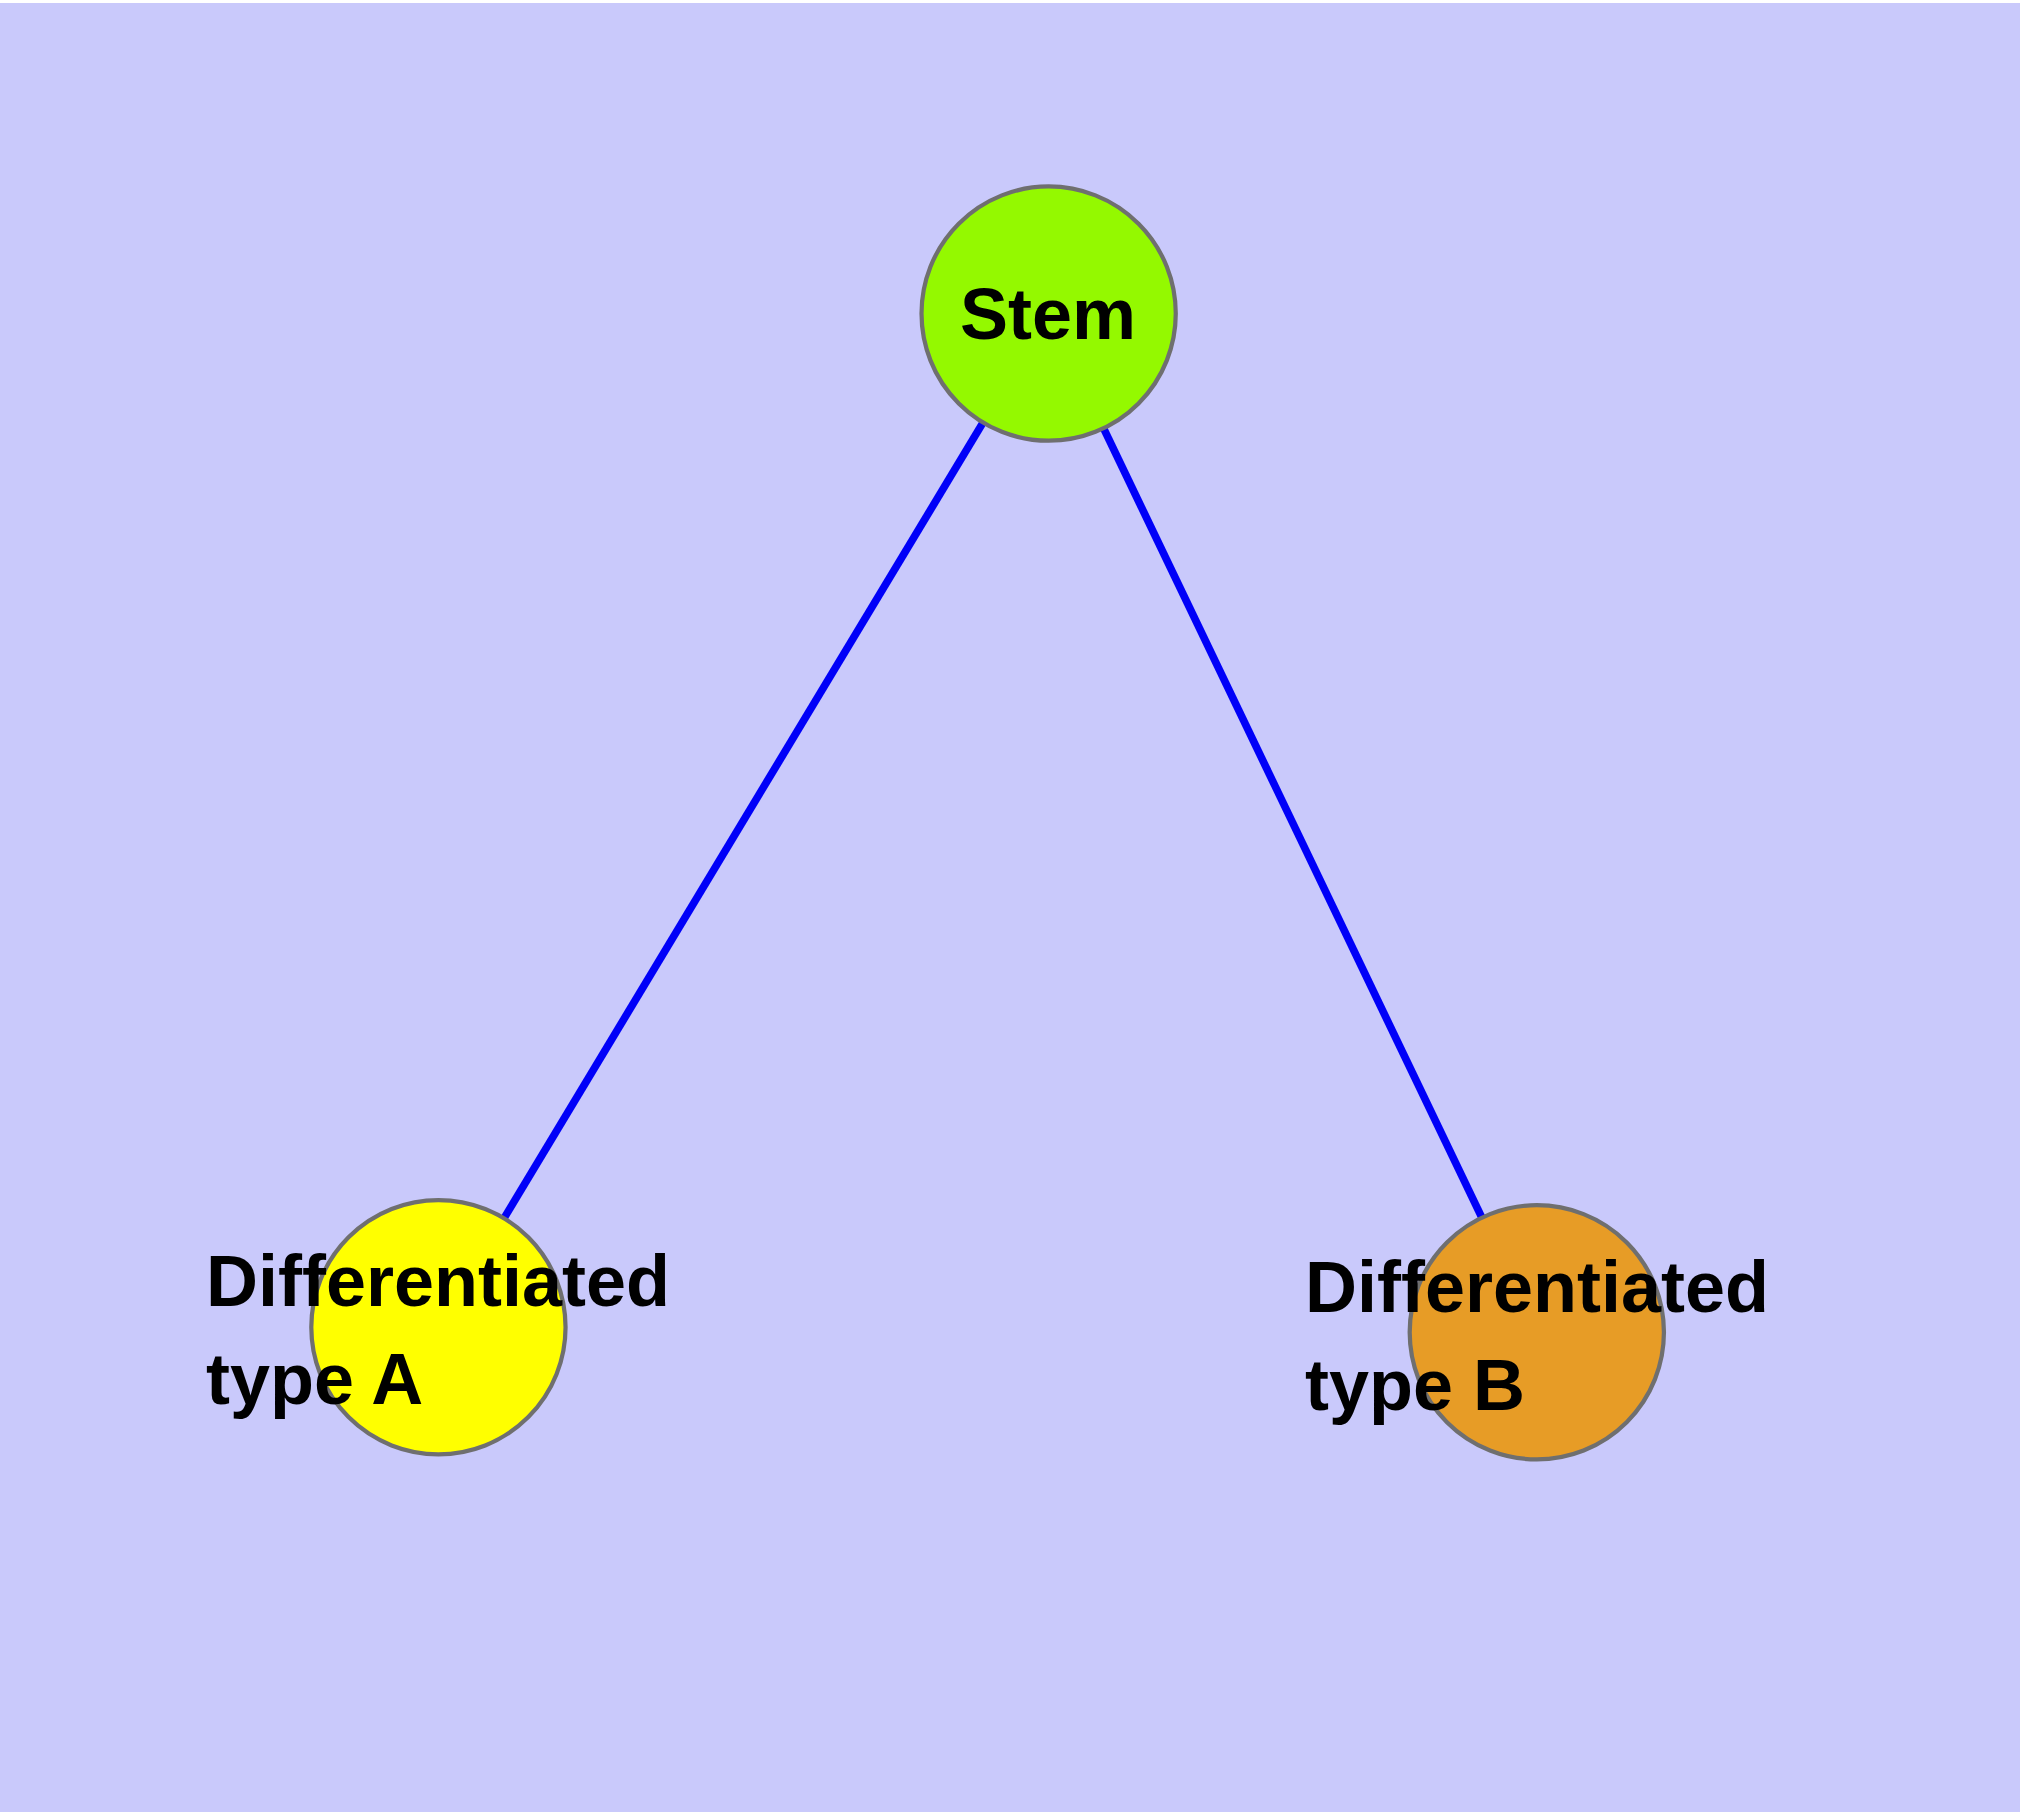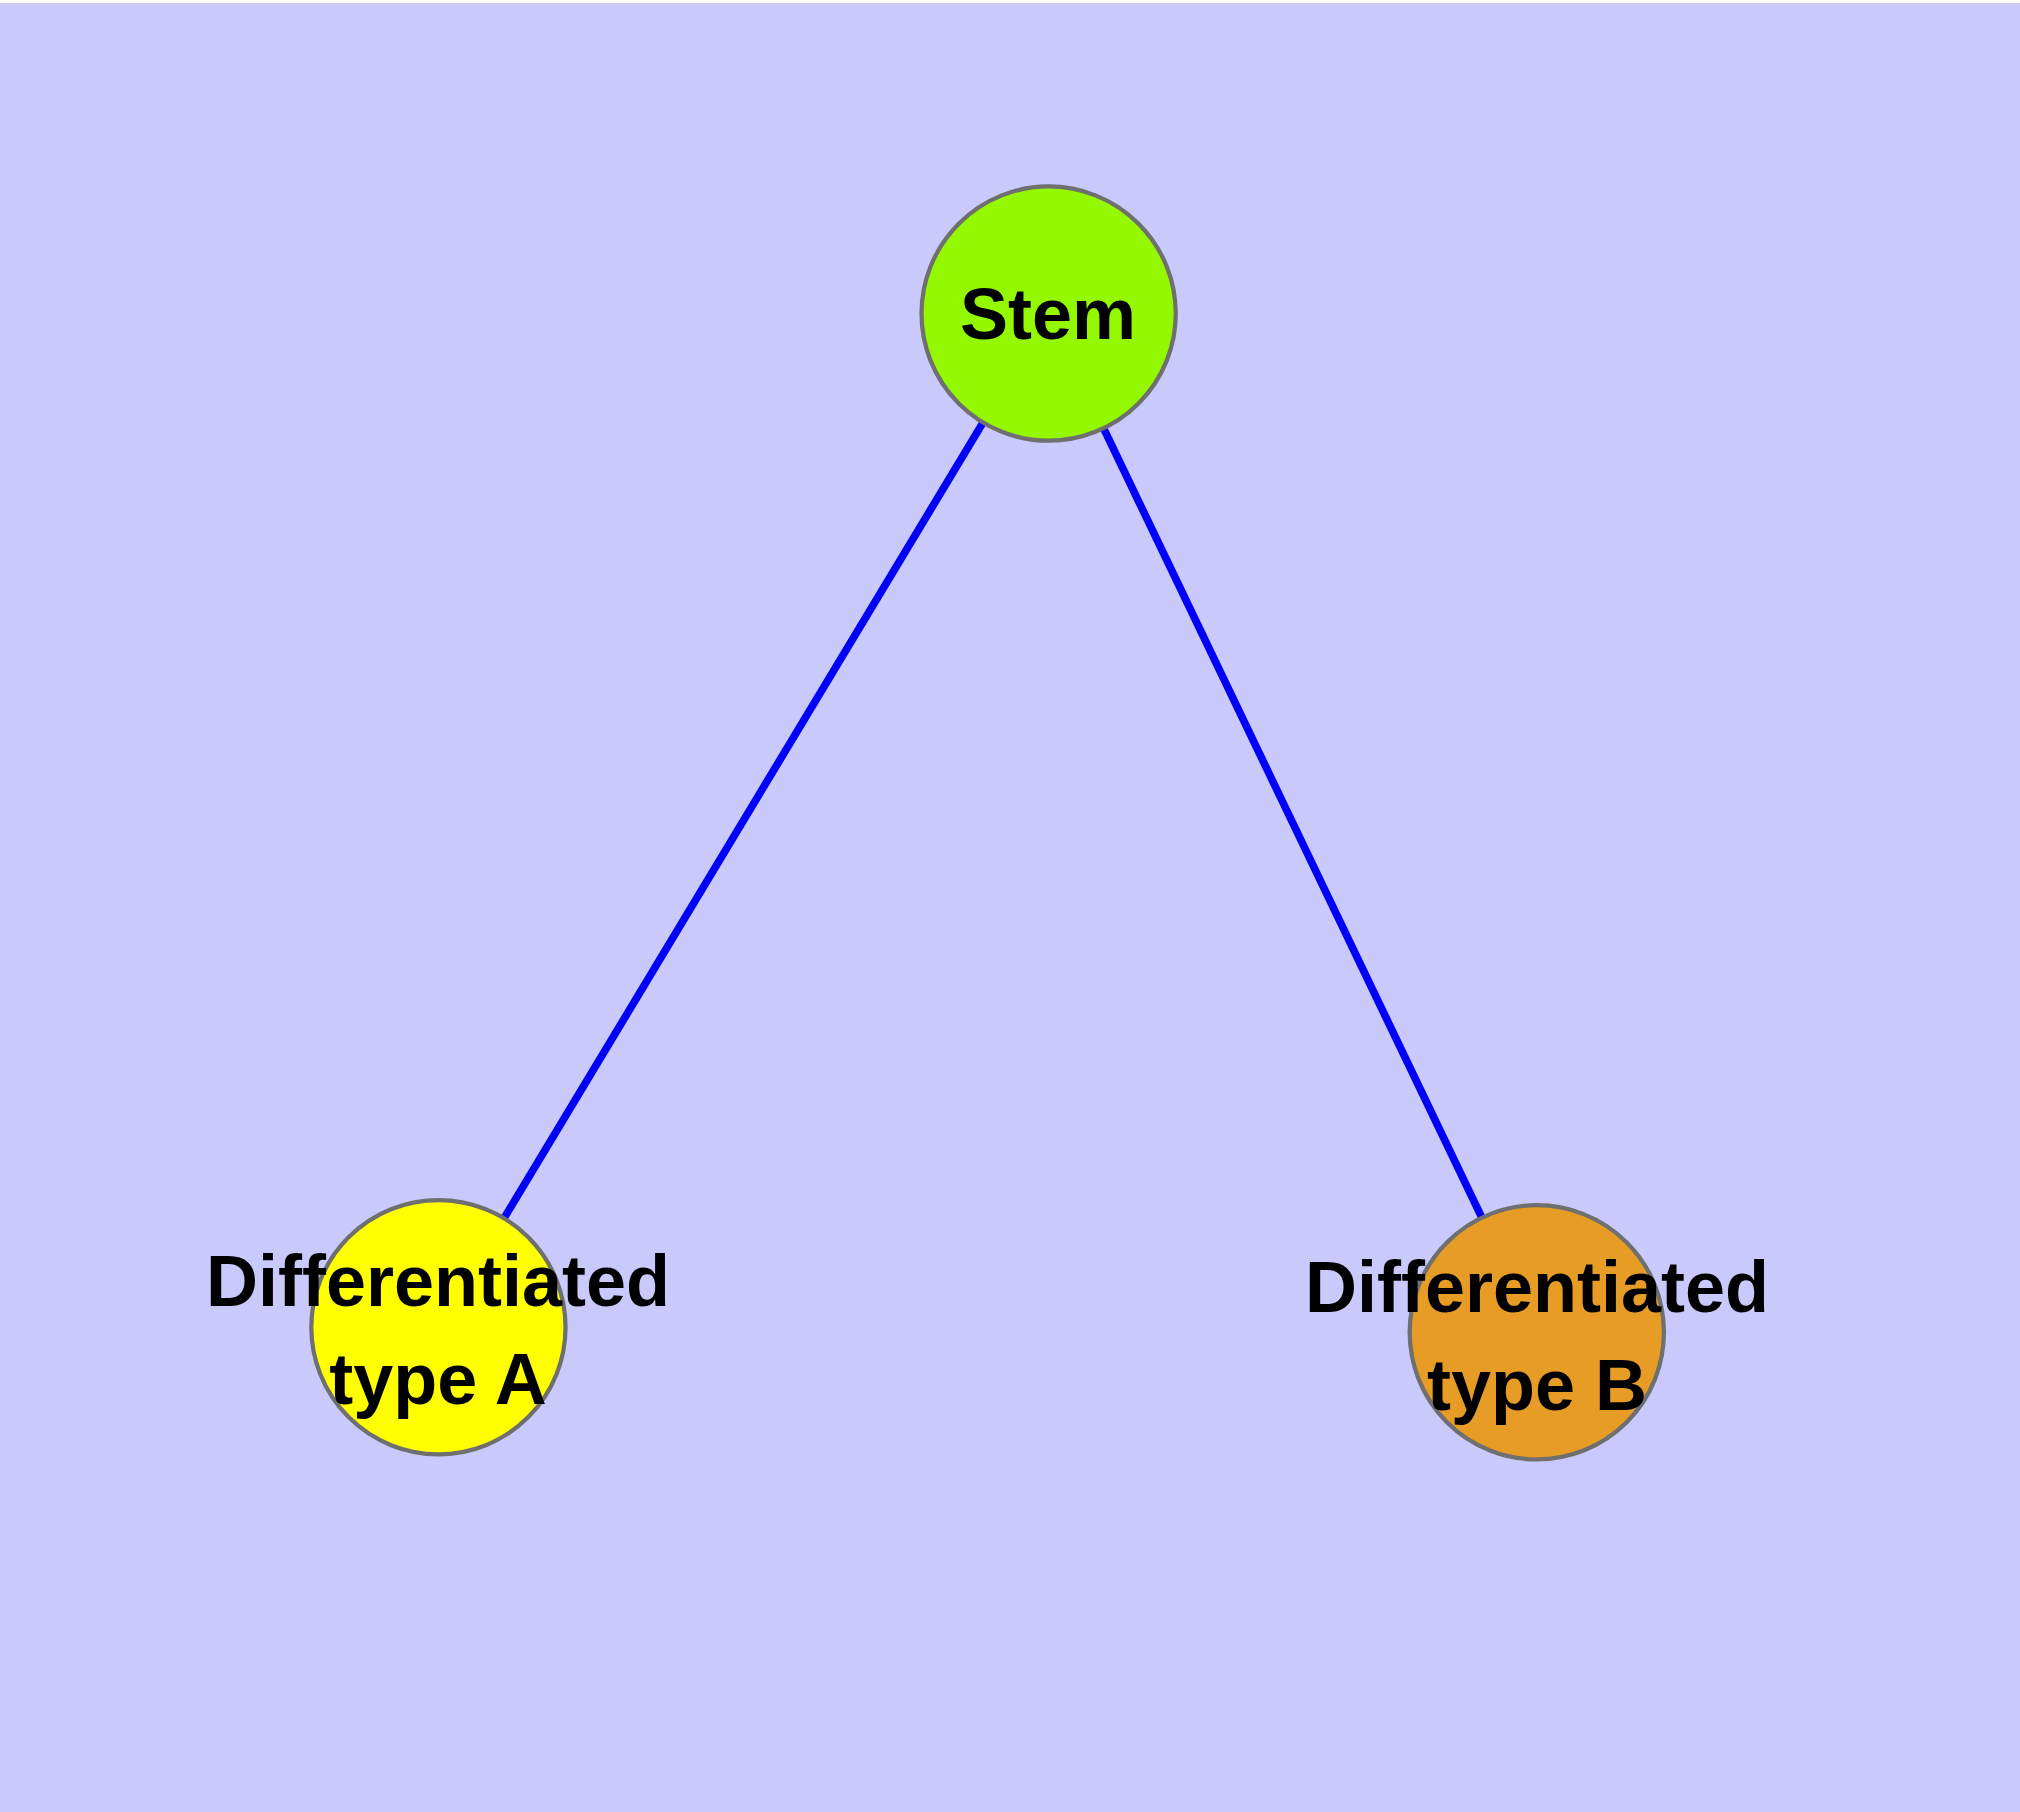--- a/index.html
+++ b/index.html
@@ -37,21 +37,20 @@
     stroke: #6f6f6f;
     stroke-width: 5;
   }
   .node-label {
     position: absolute;
     transform: translate(-50%, -50%);
     color: #000000;
     font-size: 72px;
     font-weight: 700;
     line-height: 1.36;
-    text-align: center;
     white-space: pre-line;
     z-index: 2;
   }
   .label-stem  { left: 1048px; top: 315px;  }
   .label-typea { left: 438px;  top: 1331px; }
   .label-typeb { left: 1537px; top: 1337px; }
 </style>
 </head>
 <body>
 

